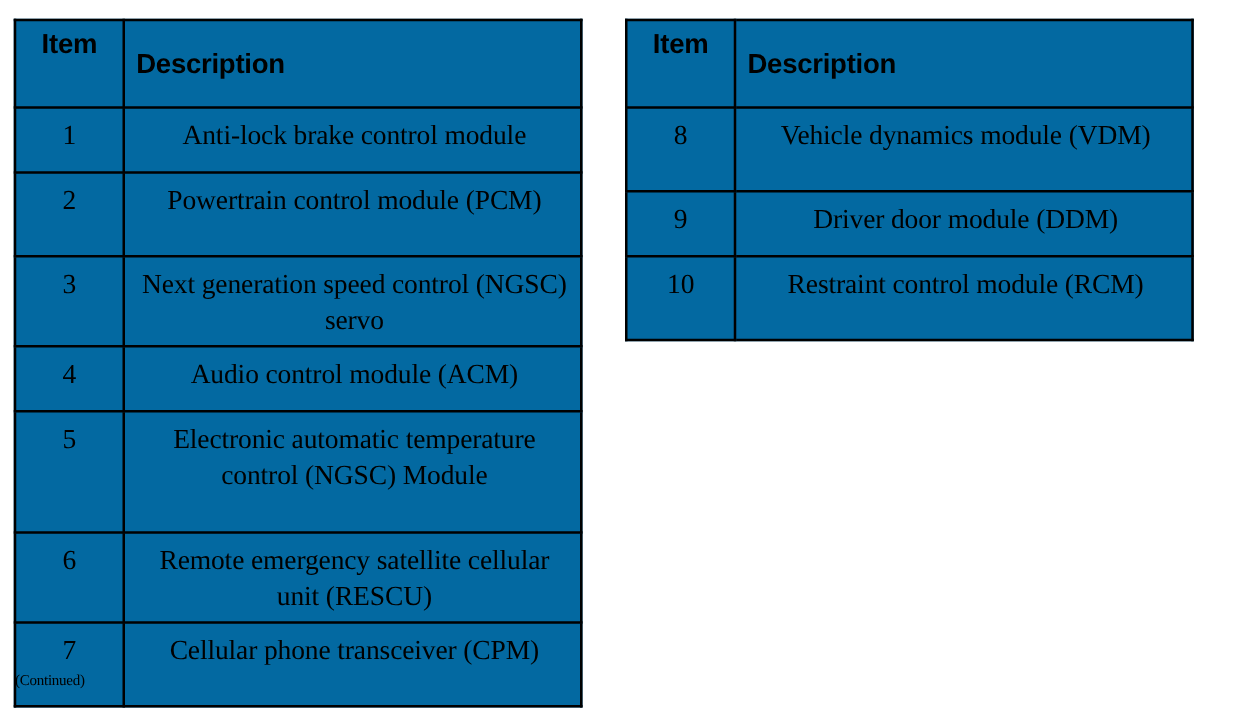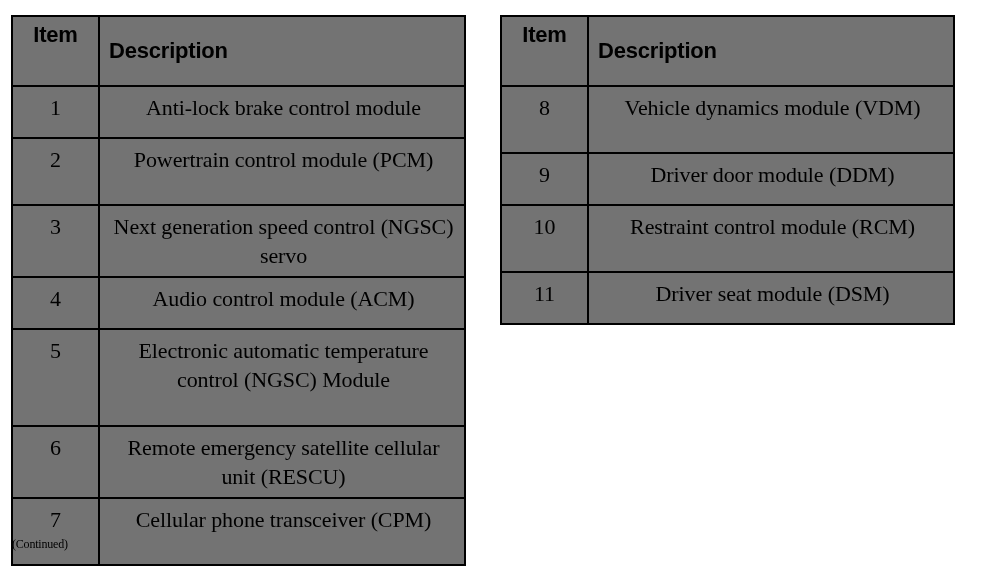--- a/index.html
+++ b/index.html
@@ -19,21 +19,21 @@
 
   .page {
     position: absolute;
     inset: 0;
   }
 
   .module-table {
     position: absolute;
     border-collapse: collapse;
     table-layout: fixed;
-    background: #737373;
+    background: #0369a1;
   }
 
   .module-table.left {
     left: 11px;
     top: 15px;
     width: 455px;
   }
 
   .module-table.right {
     left: 500px;
@@ -167,22 +167,18 @@
         <td class="desc-cell">Vehicle dynamics module (VDM)</td>
       </tr>
       <tr class="row-1line">
         <td class="item-cell">9</td>
         <td class="desc-cell">Driver door module (DDM)</td>
       </tr>
       <tr class="row-2line">
         <td class="item-cell">10</td>
         <td class="desc-cell">Restraint control module (RCM)</td>
       </tr>
-      <tr class="row-1line">
-        <td class="item-cell">11</td>
-        <td class="desc-cell">Driver seat module (DSM)</td>
-      </tr>
     </tbody>
   </table>
 
   <div class="continued-note">(Continued)</div>
 
 </div>
 
 </body></html>

